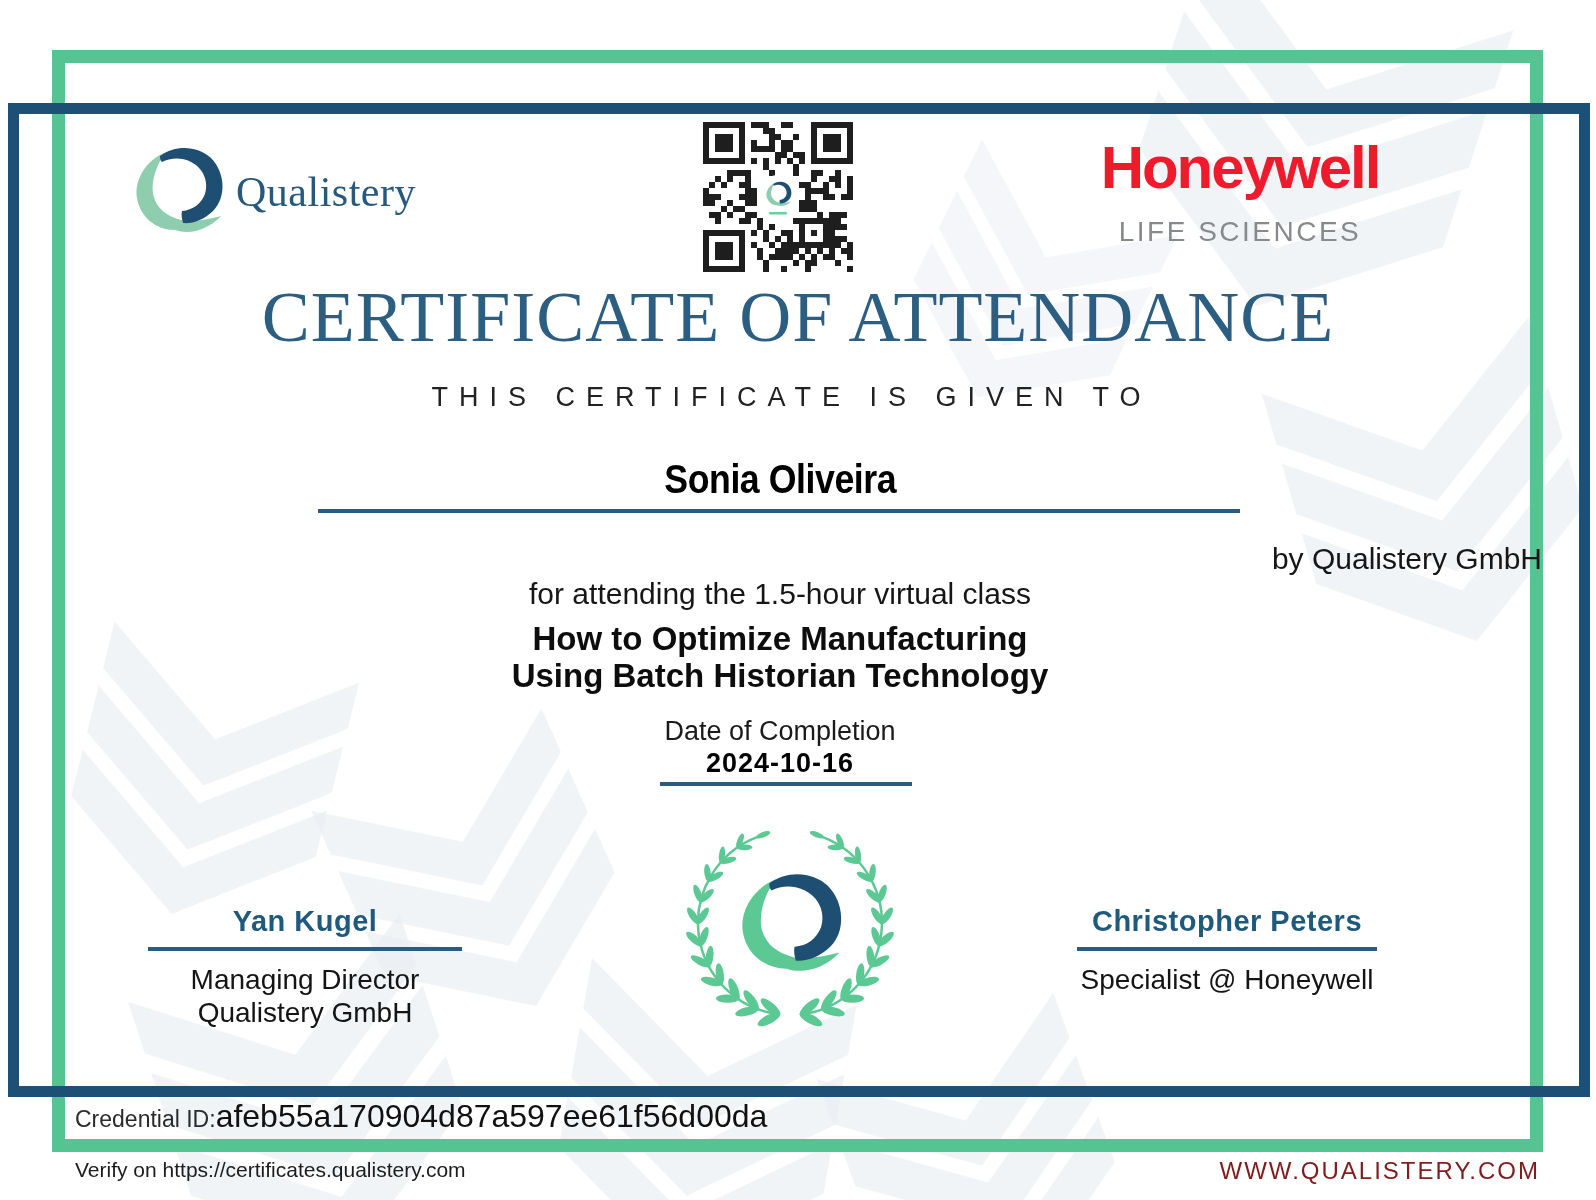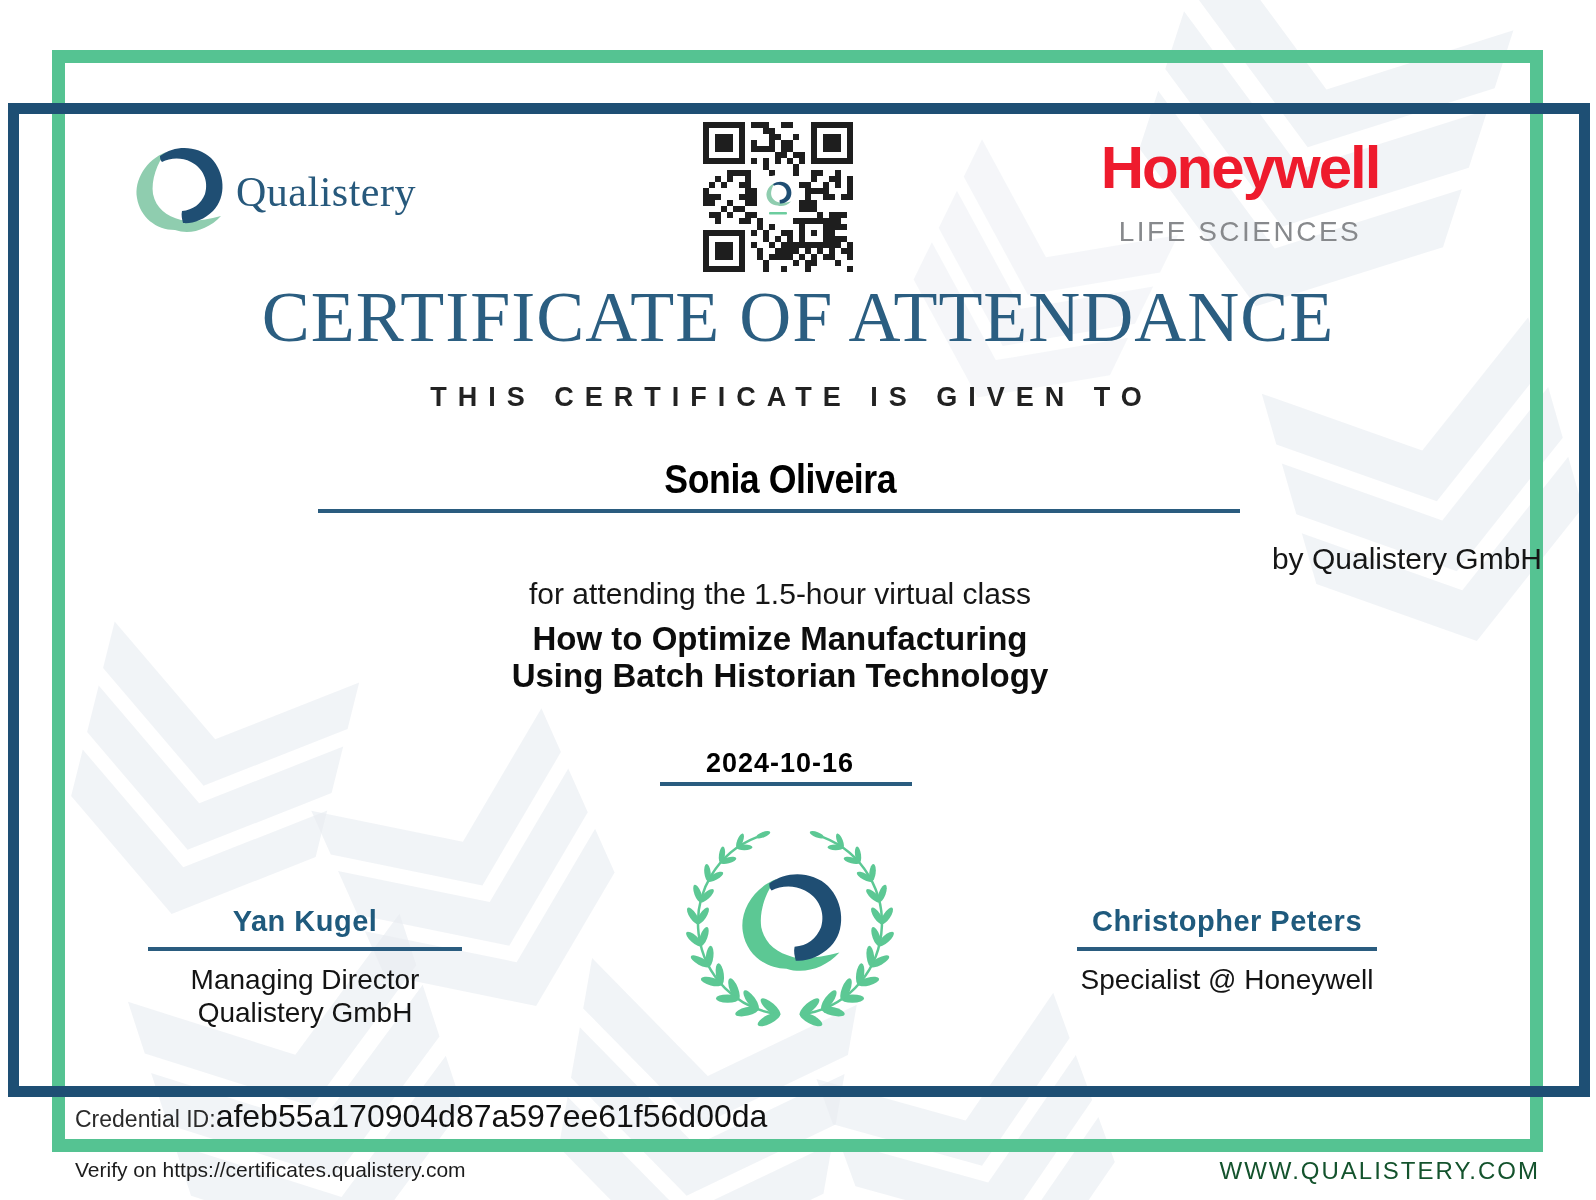--- a/index.html
+++ b/index.html
@@ -20,21 +20,21 @@
     font-size:42px;color:#27597c;letter-spacing:.5px;}
   .qr{position:absolute;left:703px;top:122px;width:150px;height:150px;}
   .hw{position:absolute;left:1060px;top:138px;width:360px;text-align:center;}
   .hw-word{font-size:60px;font-weight:700;color:var(--honeywell-red);letter-spacing:-2px;line-height:1;}
   .hw-sub{margin-top:18px;font-size:28px;color:var(--life-sciences-gray);letter-spacing:2.5px;}
   
   .title{position:absolute;left:0;right:0;top:276px;text-align:center;
     font-family:"Liberation Serif",serif;font-size:72px;color:var(--title-blue);
     letter-spacing:1px;white-space:nowrap;}
   .subtitle{position:absolute;left:30px;right:54px;top:382px;text-align:center;
-    font-size:27px;color:#222;letter-spacing:11px;padding-left:11px;font-weight:bold;}
+    font-size:27px;color:#222;letter-spacing:11px;padding-left:11px;}
   .recipient{position:absolute;left:18px;right:54px;top:456px;text-align:center;
     font-size:41px;font-weight:700;color:#000;}
   .recipient span{display:inline-block;transform:scaleX(.87);letter-spacing:-.5px;}
   .name-line{position:absolute;left:318px;top:509px;width:922px;height:4px;background:var(--underline-blue);}
   .bodyline{position:absolute;left:18px;right:54px;text-align:center;font-size:30px;color:#161616;}
   .b1{top:542px;text-align:right;} .b2{top:577px;}
   .course{position:absolute;left:18px;right:54px;text-align:center;font-size:33px;font-weight:700;color:#0d0d0d;}
   .c1{top:620px;} .c2{top:657px;}
   .datelabel{position:absolute;left:18px;right:54px;top:716px;text-align:center;font-size:27px;color:#1a1a1a;}
   .datevalue{position:absolute;left:18px;right:54px;top:748px;text-align:center;font-size:27px;font-weight:700;letter-spacing:1px;color:#000;}
@@ -46,21 +46,21 @@
   .sig-right{left:1017px;top:880px;}
   .sig-name{font-size:29px;font-weight:700;color:var(--signature-blue);letter-spacing:.5px;margin-top:25px;}
   .sig-line{height:4px;background:var(--underline-blue);margin:9px auto 12px auto;}
   .sig-line.l{width:314px;} .sig-line.r{width:300px;}
   .sig-title{font-size:28px;color:#141414;line-height:33px;}
   
   .cred{position:absolute;left:75px;top:1098px;display:flex;align-items:baseline;gap:0;z-index:3;}
   .cred-label{font-size:23px;color:#2b2b2b;}
   .cred-value{font-size:32px;color:#111;}
   .verify{position:absolute;left:75px;top:1158px;font-size:21px;color:#1c1c1c;}
-  .website{position:absolute;right:56px;top:1157px;font-size:24px;color:#14532d;letter-spacing:2px;}
+  .website{position:absolute;right:56px;top:1157px;font-size:24px;color:#7f1d1d;letter-spacing:2px;}
 </style>
 </head>
 <body>
 
 <div id="cert">
 
   
   <svg width="0" height="0" aria-hidden="true">
     <defs>
       <g id="chev">
@@ -404,20 +404,21 @@
 
     <div class="recipient">
       <span>Sonia Oliveira</span>
     </div>
     <div class="name-line"></div>
 
     <div class="bodyline b1">by Qualistery GmbH</div>
     <div class="bodyline b2">for attending the 1.5-hour virtual class</div>
     <div class="course c1">How to Optimize Manufacturing</div>
     <div class="course c2">Using Batch Historian Technology</div>
+    <div class="datelabel">Date of Completion</div>
     <div class="datevalue">2024-10-16</div>
     <div class="date-line"></div>
 
     <svg class="wreath" id="wreath" viewBox="0 0 240 228">
         <path d="M108.8 205.3 A92 92 0 0 1 87 28.1" stroke="#5cc894" stroke-width="2.5" fill="none"></path>
         <path d="M131.2 205.3 A92 92 0 0 0 152.9 28.1" stroke="#5cc894" stroke-width="2.5" fill="none"></path>
         <g transform="translate(108.8,205.3) rotate(221.0)">
           <ellipse cx="11.0" cy="0" rx="12.5" ry="4.5" fill="#5cc894"></ellipse>
         </g>
         <g transform="translate(108.8,205.3) rotate(153.0)">

